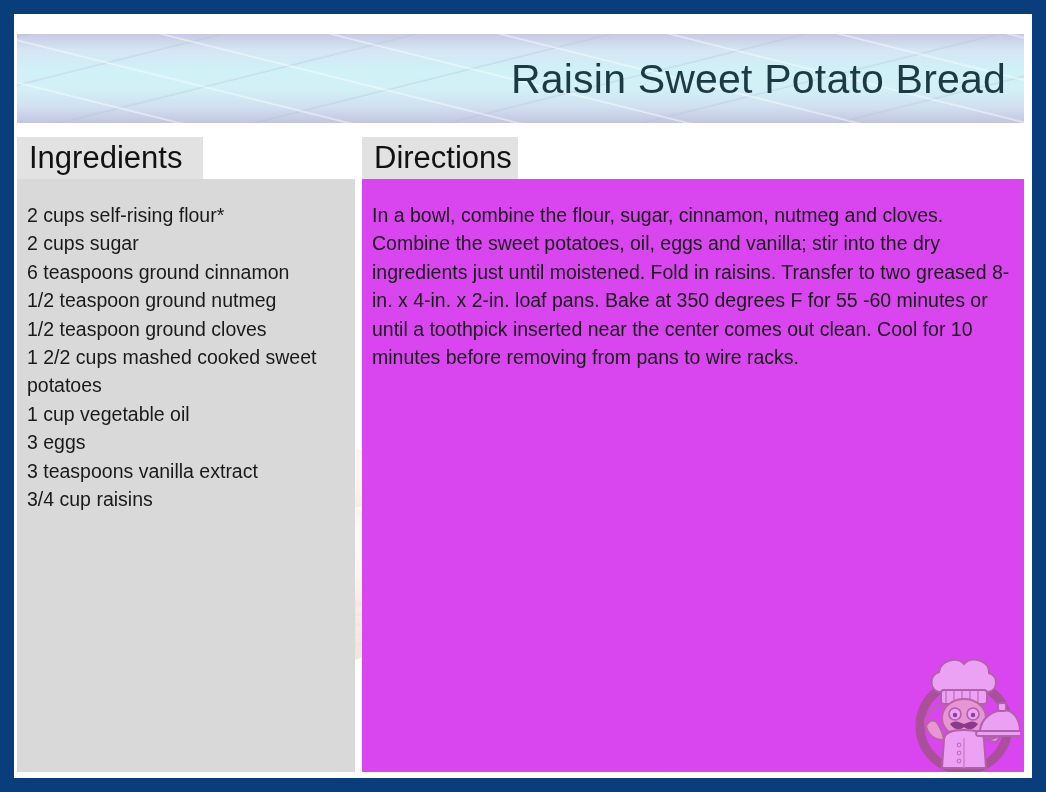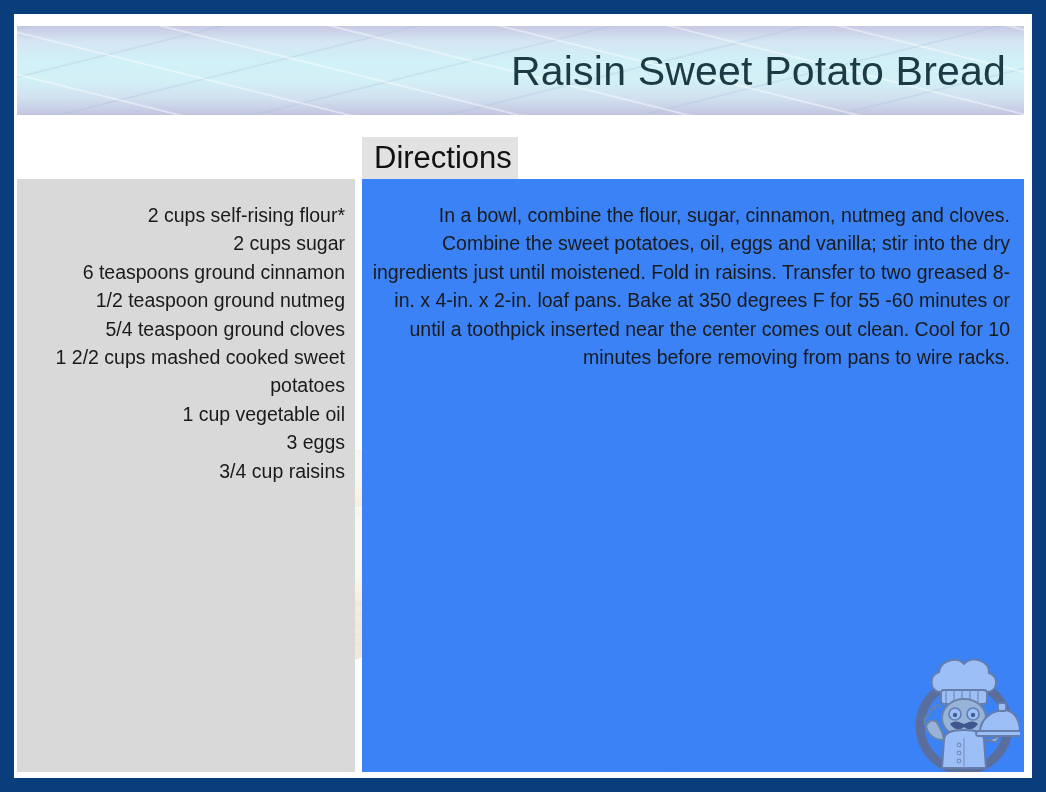--- a/index.html
+++ b/index.html
@@ -15,21 +15,21 @@
     border: 14px solid #0a3d7c;
     box-sizing: border-box;
     overflow: hidden;
     font-family: "Liberation Sans", sans-serif;
   }
 
   
   .banner {
     position: absolute;
     left: 3px;
-    top: 12px;
+    top: 20px;
     width: 1007px;
     height: 89px;
     background:
       linear-gradient(180deg,
         rgba(196,198,226,0.95) 0%,
         rgba(205,226,241,0.85) 18%,
         rgba(203,240,246,0.9) 42%,
         rgba(206,238,245,0.9) 62%,
         rgba(205,221,238,0.92) 82%,
         rgba(191,194,223,0.95) 100%);
@@ -114,27 +114,26 @@
     top: 50%;
     transform: translateY(-50%);
     font-size: 31px;
     color: #111111;
     white-space: nowrap;
   }
 
   .panel {
     position: absolute;
     overflow: hidden;
-    text-align: right;
   }
   .panel-ingredients {
     background: #d9d9d9;
   }
   .panel-directions {
-    background: #3b82f6;
+    background: #d946ef;
   }
 
   .panel-inner {
     position: relative;
     z-index: 2;
     padding: 22px 10px 0 10px;
   }
 
   .ingredient-line {
     font-size: 19.5px;
@@ -190,31 +189,35 @@
     <div class="loaf" style="left:310px; top:200px; width:105px; height:118px; transform:rotate(10deg);"></div>
 
     <div class="loaf" style="left:460px; top:128px; width:125px; height:95px;"></div>
     <div class="loaf" style="left:560px; top:112px; width:150px; height:84px; transform:rotate(-10deg);"></div>
     <div class="loaf" style="left:520px; top:190px; width:185px; height:92px; transform:rotate(-18deg);"></div>
     <div class="loaf" style="left:470px; top:268px; width:190px; height:92px; transform:rotate(-14deg);"></div>
     <div class="loaf" style="left:600px; top:160px; width:105px; height:80px; transform:rotate(22deg);"></div>
     <div class="loaf" style="left:420px; top:300px; width:130px; height:98px; transform:rotate(6deg);"></div>
   </div>
 
+  <div class="tab" style="left:3px; top:123px; width:186px; height:42px;">
+    <span class="tab-label">Ingredients</span>
+  </div>
 
   <div class="panel panel-ingredients" style="left:3px; top:165px; width:338px; height:593px;">
     <div class="panel-inner">
       <div class="ingredient-line">2 cups self-rising flour*</div>
       <div class="ingredient-line">2 cups sugar</div>
       <div class="ingredient-line">6 teaspoons ground cinnamon</div>
       <div class="ingredient-line">1/2 teaspoon ground nutmeg</div>
-      <div class="ingredient-line">5/4 teaspoon ground cloves</div>
+      <div class="ingredient-line">1/2 teaspoon ground cloves</div>
       <div class="ingredient-line">1 2/2 cups mashed cooked sweet potatoes</div>
       <div class="ingredient-line">1 cup vegetable oil</div>
       <div class="ingredient-line">3 eggs</div>
+      <div class="ingredient-line">3 teaspoons vanilla extract</div>
       <div class="ingredient-line">3/4 cup raisins</div>
     </div>
   </div>
 
   <div class="tab" style="left:348px; top:123px; width:156px; height:42px;">
     <span class="tab-label">Directions</span>
   </div>
 
   <div class="panel panel-directions" style="left:348px; top:165px; width:662px; height:593px;">
     <div class="panel-inner">

